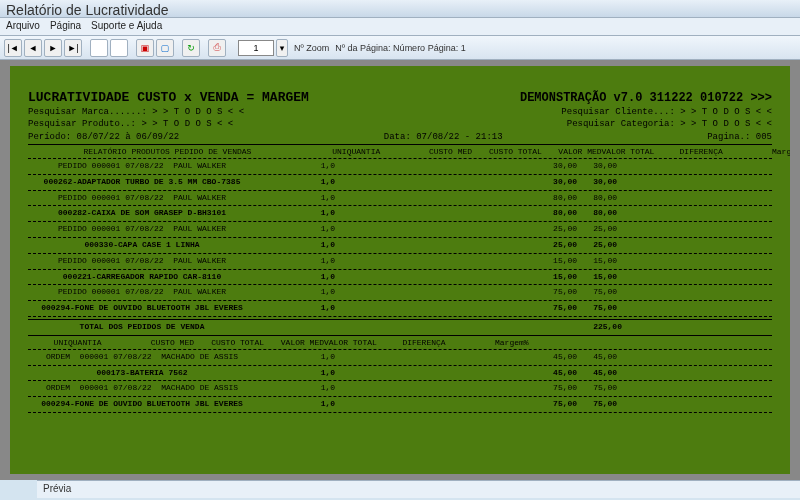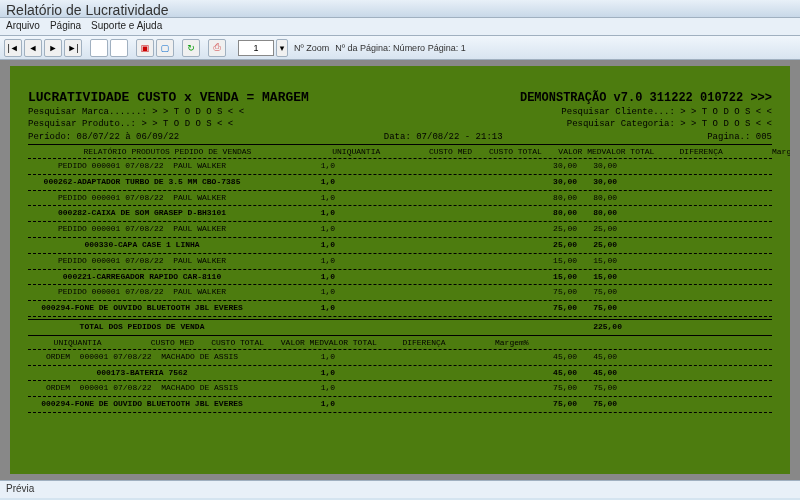--- a/index.html
+++ b/index.html
@@ -26,21 +26,21 @@
   .bold { font-weight: bold; }
   .c1 { width: 280px; text-align: center; }
   .c2 { width: 40px; text-align: right; }
   .c3 { width: 40px; text-align: left; }
   .c4 { width: 86px; text-align: right; }
   .c5 { width: 70px; text-align: right; }
   .c6 { width: 60px; text-align: right; }
   .c7 { width: 70px; }
   .c8 { width: 60px; text-align: center; }
   .c9 { width: 34px; text-align: right; padding-left: 41px; }
-  .status { background: #e8f0f8; height: 18px; padding: 2px 6px; font-size: 10px; color: #333; border-top: 1px solid #a0b0c0; }
+  .status { background: #e8f0f8; height: 18px; padding: 2px 6px; font-size: 10px; color: #333; border-top: 1px solid #a0b0c0; margin-left: 37px; }
 </style>
 </head>
 <body>
 
 <div class="titlebar">
   <span>Relatório de Lucratividade</span>
 </div>
 
 <div class="menubar">
   <span>Arquivo</span>

